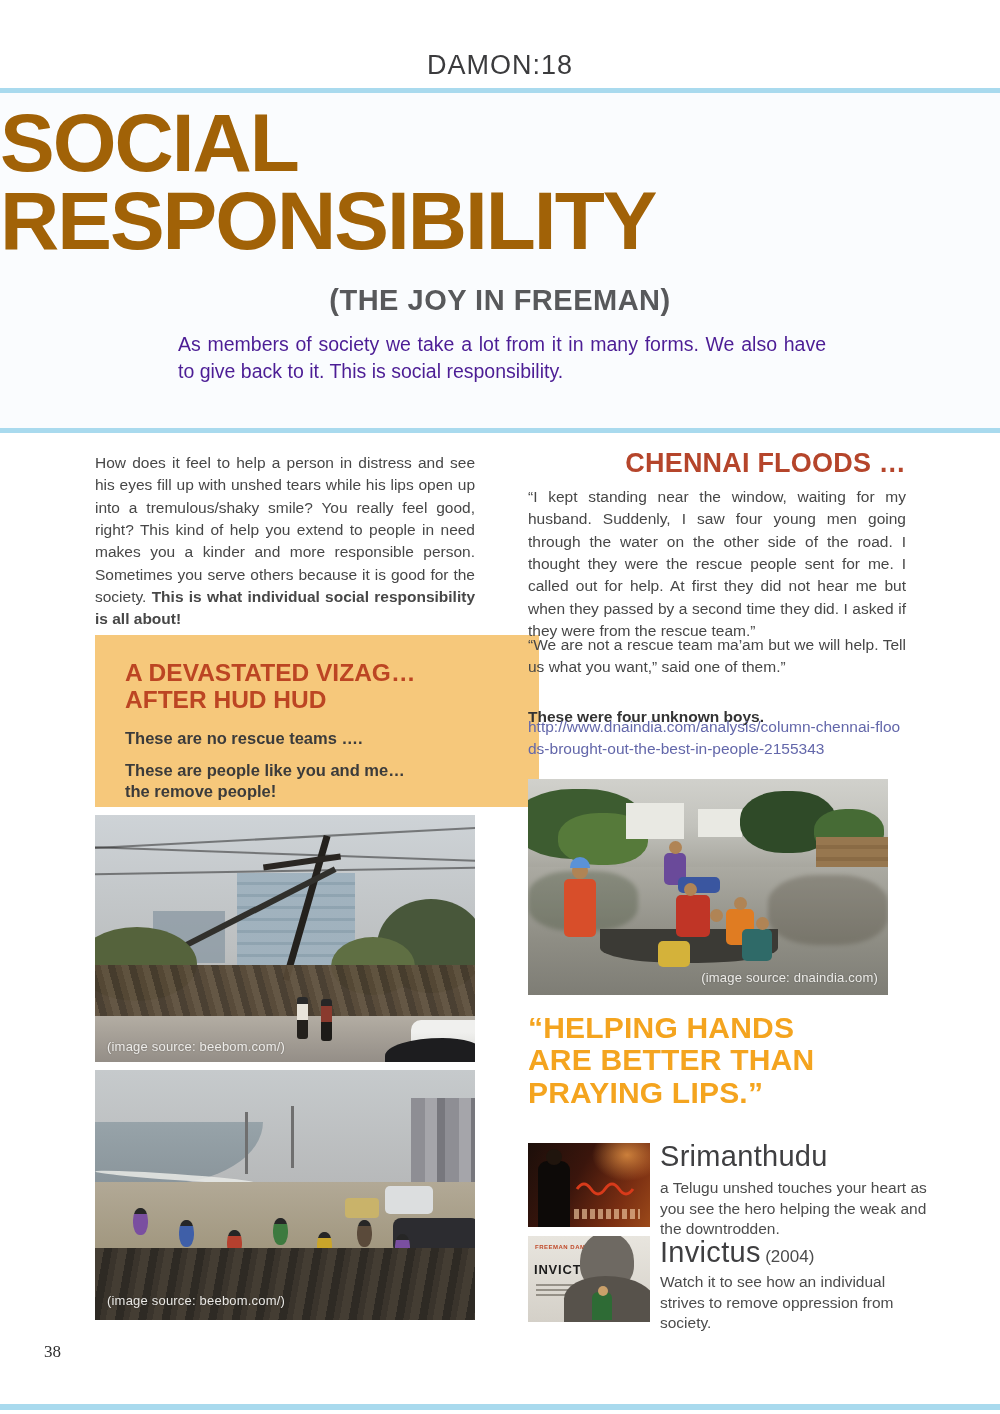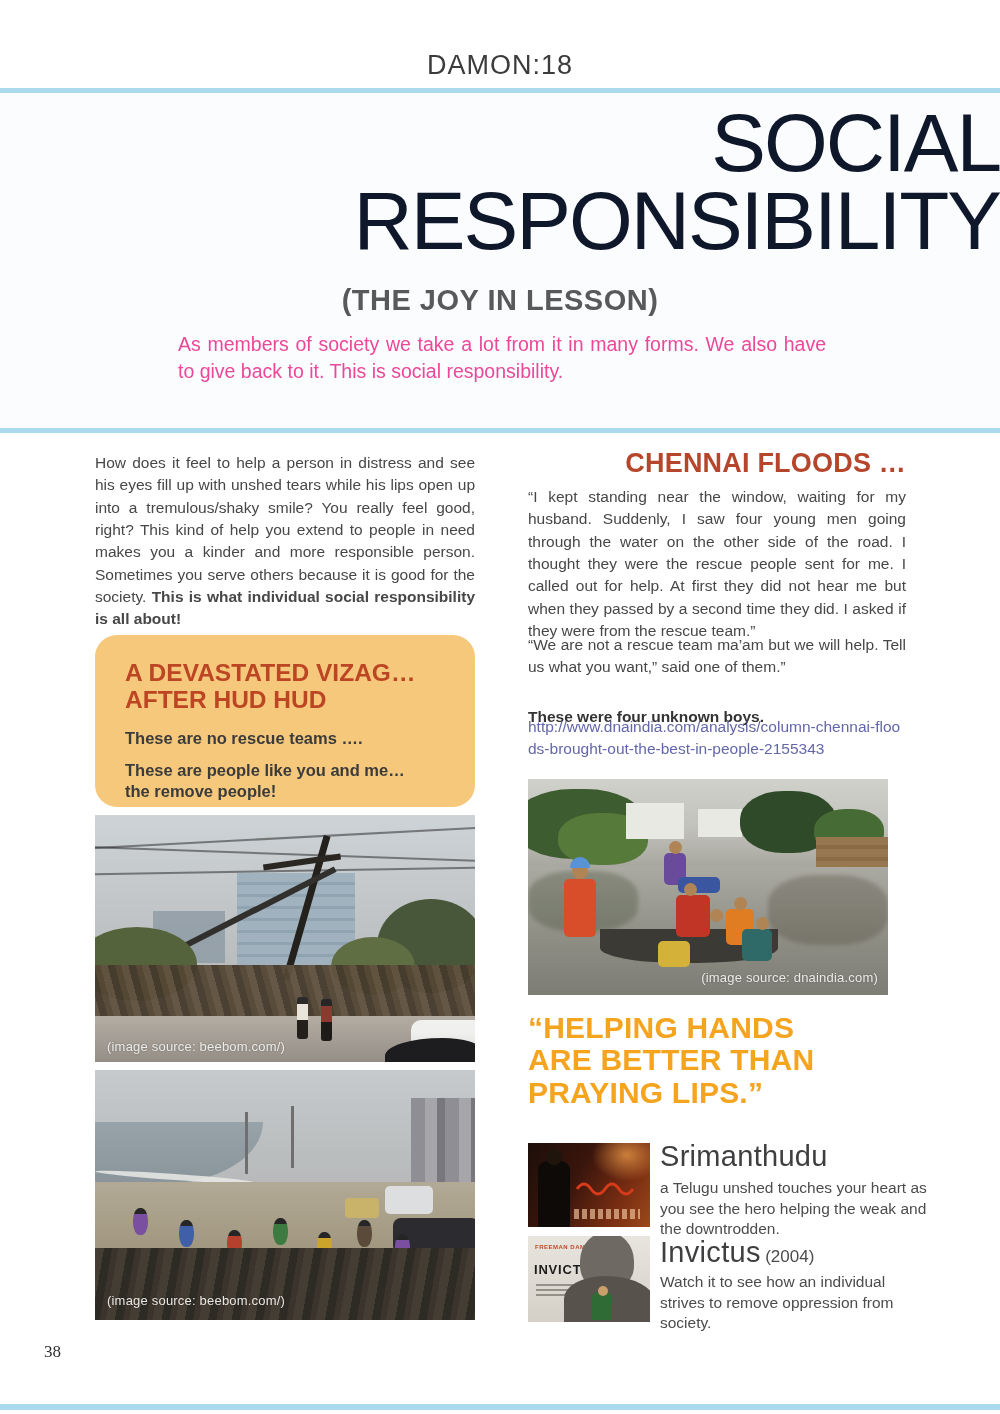--- a/index.html
+++ b/index.html
@@ -9,39 +9,39 @@
     background:#ffffff; overflow:hidden;
     font-family:"Liberation Sans", sans-serif; color:#464646;
   }
   .abs { position:absolute; }
 
   
   .lesson-label { top:50px; left:0; width:100%; text-align:center;
     font-size:27px; font-weight:400; letter-spacing:1px; color:#3b3b3d; }
   .divider { left:0; width:100%; height:5px; background:#a9daee; }
   .hdr-band { top:93px; left:0; width:100%; height:335px; background:#fafcfe; }
-  .main-title { top:104px; left:0; width:100%; text-align:right;
-    font-size:82px; line-height:0.95; font-weight:400; letter-spacing:-2px; color:#0f172a; }
+  .main-title { top:104px; left:0; width:100%; text-align:left;
+    font-size:82px; line-height:0.95; font-weight:700; letter-spacing:-2px; color:#a16207; }
   .subtitle { top:284px; left:0; width:100%; text-align:center;
     font-size:29px; font-weight:bold; letter-spacing:0.5px; color:#58595b; }
   .intro { top:331px; left:178px; width:648px; font-size:19.5px; line-height:1.38;
-    color:#ec4899; text-align:justify; }
+    color:#4c1d95; text-align:justify; }
 
   
   .body-text { font-size:15.5px; line-height:1.44; text-align:justify; color:#474747; }
   .col-left  { left:95px;  width:380px; }
   .col-right { left:528px; width:378px; }
   .red-heading { font-size:27px; font-weight:bold; color:#b5452b; letter-spacing:0.2px; }
   .bold-line { font-size:15.5px; font-weight:bold; color:#333333; }
   .link-text { font-size:15.5px; line-height:1.42; color:#6367aa; word-break:break-all;
     text-decoration:none; display:block; }
 
   
-  .vizag-box { top:635px; left:95px; width:380px; height:172px; background:#f6c87b;
-    padding:24px 28px 20px 30px;border-radius:22px; }
+  .vizag-box { top:635px; left:95px; width:444px; height:172px; background:#f6c87b;
+    padding:24px 28px 20px 30px; }
   .vizag-heading { font-size:24.5px; font-weight:bold; line-height:1.12; color:#bc4523; }
   .vizag-line { font-size:16.5px; font-weight:bold; color:#3b3b3b; line-height:1.28; }
 
   
   .photo { overflow:hidden; background:#9a9a96; }
   .caption { position:absolute; font-size:13px; color:#f2f1ee; opacity:0.95;
     font-weight:400; letter-spacing:0.2px; text-shadow:0 0 2px rgba(0,0,0,0.35); }
 
   
   .photo1 { top:815px; left:95px; width:380px; height:247px; }
@@ -151,21 +151,21 @@
 <div id="page">
 
   <div class="abs hdr-band"></div>
   <div class="abs lesson-label">DAMON:18</div>
   <div class="abs divider" style="top:88px;"></div>
 
   <div class="abs main-title">
     <div>SOCIAL</div>
     <div>RESPONSIBILITY</div>
   </div>
-  <div class="abs subtitle">(THE JOY IN LESSON)</div>
+  <div class="abs subtitle">(THE JOY IN FREEMAN)</div>
   <p class="abs intro">As members of society we take a lot from it in many forms. We also have to give back to it. This is social responsibility.</p>
 
   <div class="abs divider" style="top:428px;"></div>
 
   <p class="abs body-text col-left" style="top:452px;"><span>How does it feel to help a person in distress and see his eyes fill up with unshed tears while his lips open up into a tremulous/shaky smile? You really feel good, right? This kind of help you extend to people in need makes you a kinder and more responsible person. Sometimes you serve others because it is good for the society.</span> <b>This is what individual social responsibility is all about!</b></p>
 
   <div class="abs vizag-box">
     <div class="vizag-heading">
       <div>A DEVASTATED VIZAG…</div>
       <div>AFTER HUD HUD</div>

